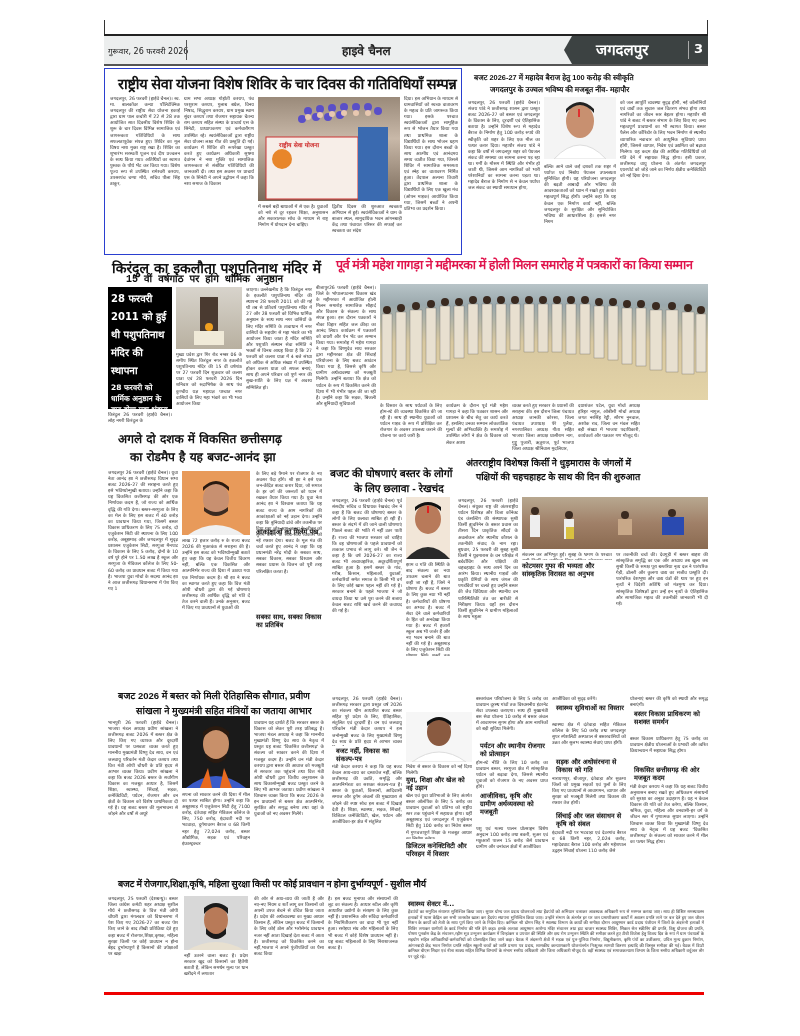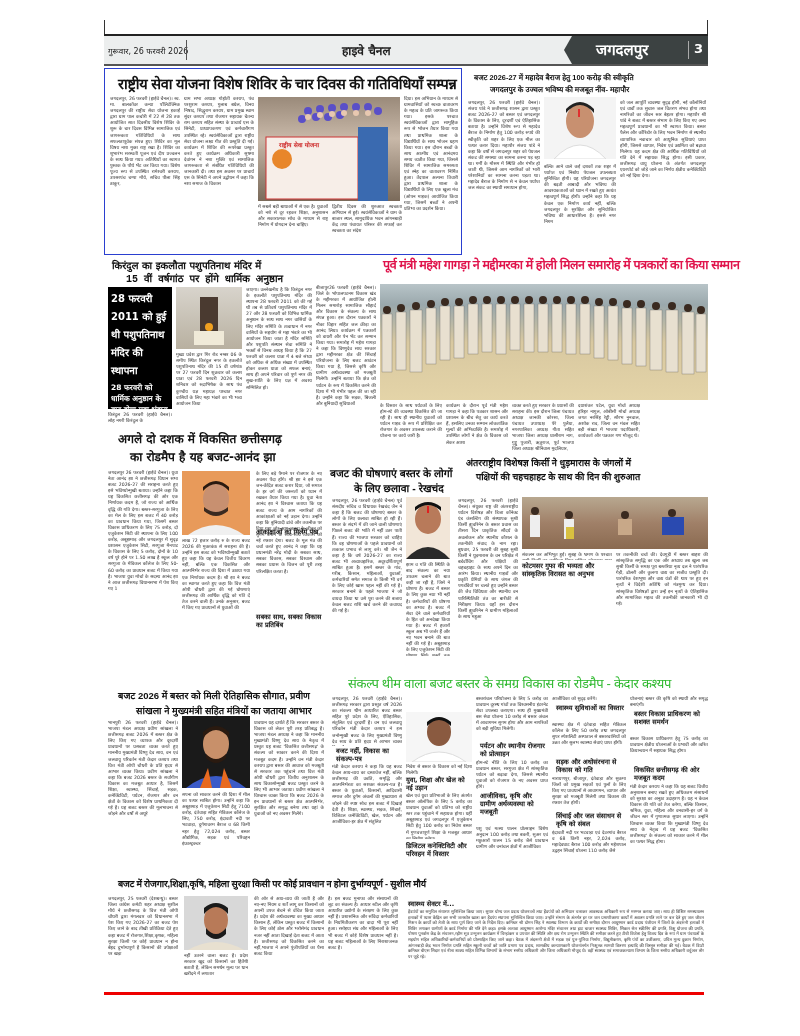--- a/index.html
+++ b/index.html
@@ -87,38 +87,38 @@
     <svg width="72" height="62">
       <ellipse cx="36" cy="24" rx="14" ry="17" fill="#c89070"></ellipse>
       <path d="M22 16 Q36 0 50 16 L50 12 Q36 -2 22 12 Z" fill="#222"></path>
       <rect x="34" y="12" width="2" height="8" fill="#e03030"></rect>
       <path d="M10 62 Q36 34 62 62 Z" fill="#fff" stroke="#ddd"></path>
     </svg>
   </div>
   <div class="txt" style="left:440px;top:164px;width:72px;height:84px;">बल्कि आने वाले कई दशकों तक शहर में पर्याप्त एवं निर्बाध पेयजल उपलब्धता सुनिश्चित होगी। यह परियोजना जगदलपुर की बढ़ती आबादी और भविष्य की आवश्यकताओं को ध्यान में रखते हुए अत्यंत महत्वपूर्ण सिद्ध होगी। उन्होंने कहा कि यह केवल एक निर्माण कार्य नहीं, बल्कि जगदलपुर के सुरक्षित और सुनियोजित भविष्य की आधारशिला है। इससे नगर निगम</div>
   <div class="txt" style="left:516px;top:100px;width:86px;height:148px;">को जल आपूर्ति व्यवस्था सुदृढ़ होगी, नई कॉलोनियों एवं वार्डों तक सुचारु जल वितरण संभव होगा तथा नागरिकों का जीवन स्तर बेहतर होगा। महापौर श्री पांडे ने बजट में बस्तर संभाग के लिए किए गए अन्य महत्वपूर्ण प्रावधानों का भी स्वागत किया। बस्तर पैलेस और कॉरिडोर के लिए भवन निर्माण से स्थानीय व्यापारिक नवाचार को आधुनिक सुविधाएं प्राप्त होंगी, जिससे व्यापार, निवेश एवं उद्यमिता को बढ़ावा मिलेगा। यह कदम क्षेत्र की आर्थिक गतिविधियों को गति देने में सहायक सिद्ध होगा। इसी प्रकार, छत्तीसगढ़ वायु योजना के अंतर्गत जगदलपुर एयरपोर्ट को जोड़े जाने का निर्णय क्षेत्रीय कनेक्टिविटी को नई दिशा देगा।</div>
 
-  <div class="hl" style="left:8px;top:258px;font-size:10px;font-family:'DejaVu Sans',sans-serif;">किरंदुल का इकलौता पशुपतिनाथ मंदिर  में</div>
+  <div class="hl" style="left:8px;top:258px;font-size:14px;font-family:'DejaVu Sans',sans-serif;">किरंदुल का इकलौता पशुपतिनाथ मंदिर  में</div>
   <div class="hl" style="left:22px;top:271px;font-size:10px;font-family:Liberation Mono, monospace;">15 वीं वर्षगांठ पर होंगे धार्मिक अनुष्ठान</div>
   <div class="black-bar" style="left:4px;top:287px;width:64px;height:122px;padding:3px;">
     <div style="font-size:10px;line-height:18px;font-weight:bold;">28 फरवरी 2011 को हुई थी पशुपतिनाथ मंदिर की स्थापना</div>
     <div style="font-size:7.5px;line-height:11px;font-weight:bold;margin-top:2px;">28 फरवरी को धार्मिक अनुष्ठान के बाद होगा महा भंडारा</div>
   </div>
   <div class="txt" style="left:4px;top:412px;width:64px;height:14px;">किरंदुल 26 फरवरी (हाईवे चैनल)। लोह नगरी किरंदुल के</div>
   <div class="photo" style="left:72px;top:287px;width:66px;height:62px;background:linear-gradient(180deg,#d8d4cc,#b8b0a0);">
     <svg width="66" height="62">
       <rect x="24" y="10" width="18" height="36" fill="#4a3a30"></rect>
       <rect x="18" y="44" width="30" height="14" fill="#f0ead8"></rect>
       <circle cx="33" cy="40" r="4" fill="#f0a020"></circle>
     </svg>
   </div>
   <div class="txt" style="left:72px;top:352px;width:66px;height:74px;">मुख्य प्रवेश द्वार गिर रोड नम्बर 06 के समीप स्थित किरंदुल नगर के इकलौते पशुपतिनाथ मंदिर की 15 वीं वर्षगांठ पर 27 फरवरी दिन शुक्रवार को कलश यात्रा एवं 28 फरवरी 2026 दिन शनिवार को रुद्राभिषेक के साथ पंच कुण्डीय यज्ञ महायज्ञ पश्चात नगर वासियों के लिए महा भंडारे का भी भव्य आयोजन किया</div>
   <div class="txt" style="left:142px;top:287px;width:66px;height:140px;">जाएगा। उल्लेखनीय है कि किरंदुल नगर के इकलौते पशुपतिनाथ मंदिर की स्थापना 28 फरवरी 2011 को की गई थी तब से प्रतिवर्ष पशुपतिनाथ मंदिर में 27 और 28 फरवरी को विभिन्न धार्मिक अनुष्ठान के साथ साथ नगर वासियों के लिए मंदिर समिति के तत्वाधान में नगर वासियों के सहयोग से महा भंडारे का भी आयोजन किया जाता है मंदिर समिति और पशुपति संस्थान सेवा समिति ने भक्तों से विनम्र आग्रह किया है कि 27 फरवरी को कलश यात्रा में 4 बजे संध्या को अधिक से अधिक संख्या में उपस्थित होकर कलश यात्रा को सफल बनाएं, साथ ही अपने परिवार को पूर्ण नगर की सुख-शांति के लिए यज्ञ में अवश्य सम्मिलित हो।</div>
 
-  <div class="hl" style="left:232px;top:256px;font-size:12.5px;color:#e0144c;letter-spacing:-0.4px;margin-left:47px;">पूर्व मंत्री महेश गागड़ा ने मद्दीमरका में होली मिलन समारोह में पत्रकारों का किया सम्मान</div>
+  <div class="hl" style="left:232px;top:256px;font-size:12.5px;color:#e0144c;letter-spacing:-0.4px;">पूर्व मंत्री महेश गागड़ा ने मद्दीमरका में होली मिलन समारोह में पत्रकारों का किया सम्मान</div>
   <div class="txt" style="left:212px;top:285px;width:60px;height:142px;">बीजापुर26 फरवरी (हाईवे चैनल)। जिले के भोपालपटनम विकास खंड के मद्दीमरका में आयोजित होली मिलन समारोह सामाजिक सौहार्द और विकास के संकल्प के साथ संपन्न हुआ। इस दौरान पत्रकारों ने नौका विहार सहित जल क्रीड़ा का आनंद लिया। कार्यक्रम में पत्रकारों को डायरी और पेन भेंट कर सम्मान किया गया। समारोह में महेश गागड़ा ने कहा कि विष्णुदेव साय सरकार द्वारा मद्दीमरका क्षेत्र की सिंचाई परियोजना के लिए बजट आवंटन किया गया है, जिससे कृषि और ग्रामीण अर्थव्यवस्था को मजबूती मिलेगी। उन्होंने बताया कि क्षेत्र को पर्यटन के रूप में विकसित करने की दिशा में भी गंभीर पहल की जा रही है। उन्होंने कहा कि सड़क, बिजली और बुनियादी सुविधाओं</div>
   <div class="photo" style="left:276px;top:284px;width:328px;height:116px;background:linear-gradient(180deg,#b8c4c8 0%,#9aa8ac 18%,#d8c8a0 50%,#e4d4a8 100%);">
     <svg width="328" height="116">
       <g fill="#e8e0d0" stroke="#555" stroke-width="0.3">
         <rect x="2" y="30" width="10" height="58"></rect>
           <rect x="16" y="28" width="10" height="58"></rect>
           <rect x="30" y="26" width="12" height="62"></rect>
           <rect x="46" y="24" width="10" height="56"></rect>
           <rect x="60" y="22" width="10" height="54"></rect>
           <rect x="74" y="22" width="10" height="52"></rect>
@@ -240,21 +240,20 @@
       <path d="M21 22 Q34 6 47 22 L47 16 Q34 4 21 16 Z" fill="#2a1a10"></path>
       <path d="M24 38 Q34 48 44 38 L44 42 Q34 52 24 42 Z" fill="#2a1a10"></path>
       <path d="M4 72 Q34 48 64 72 Z" fill="#3a5ac8"></path>
       <path d="M18 72 L26 52 L30 72 Z" fill="#e86a20"></path>
       <path d="M50 72 L42 52 L38 72 Z" fill="#e86a20"></path>
     </svg>
   </div>
   <div class="txt" style="left:78px;top:792px;width:68px;height:64px;">सपना को साकार करने की दिशा में मील का पत्थर साबित होगा। उन्होंने कहा कि अबूझमाड़ में एजुकेशन सिटी हेतु 7100 करोड़, दंतेवाड़ा सहित मेडिकल कॉलेज के लिए, 750 करोड़, इंद्रावती नदी पर भटवाड़ा, दुर्गगावरम बैराज व 68 किमी नहर हेतु 72,024 करोड़, बस्तर औद्योगिक, सड़क एवं परिवहन इंफ्रास्ट्रक्चर</div>
   <div class="txt" style="left:150px;top:720px;width:70px;height:136px;">प्रावधान यह दर्शाते हैं कि सरकार बस्तर के विकास को लेकर पूरी तरह प्रतिबद्ध है। भाजपा मंडल अध्यक्ष ने कहा कि माननीय मुख्यमंत्री विष्णु देव साय के नेतृत्व में प्रस्तुत यह बजट 'विकसित छत्तीसगढ़' के संकल्प को साकार करने की दिशा में मजबूत कदम है। उन्होंने वन मंत्री केदार कश्यप द्वारा बस्तर की आवाज को मजबूती से सरकार तक पहुंचाने तथा वित्त मंत्री ओपी चौधरी द्वारा वित्तीय अनुशासन के साथ विकासोन्मुखी बजट प्रस्तुत करने के लिए भी आभार जताया। प्रवीण सांखला ने विश्वास व्यक्त किया कि बजट 2026 के इन प्रावधानों से बस्तर क्षेत्र आत्मनिर्भर, सुरक्षित और समृद्ध बनेगा तथा यहां के युवाओं को नए अवसर मिलेंगे।</div>
 
-  <div class="hl" style="left:244px;top:674px;font-size:13px;color:#2db82d;font-weight:normal;letter-spacing:-0.3px;">संकल्प थीम वाला बजट बस्तर के समग्र विकास का रोडमैप - केदार कश्यप</div>
   <div class="txt" style="left:228px;top:696px;width:70px;height:50px;">जगदलपुर, 26 फरवरी (हाईवे चैनल)। छत्तीसगढ़ सरकार द्वारा प्रस्तुत वर्ष 2026 का संकल्प थीम आधारित बजट बस्तर सहित पूरे प्रदेश के लिए, ऐतिहासिक, संतुलित एवं दूरदर्शी है। वन एवं जलवायु परिवर्तन मंत्री केदार कश्यप ने इस जनोन्मुखी बजट के लिए मुख्यमंत्री विष्णु देव साय के प्रति हृदय से आभार व्यक्त किया है।</div>
   <div class="sub" style="left:232px;top:747px;width:66px;">बजट नहीं, विकास का संकल्प-पत्र</div>
   <div class="txt" style="left:228px;top:764px;width:70px;height:92px;">मंत्री केदार कश्यप ने कहा कि यह बजट केवल आय-व्यय का दस्तावेज नहीं, बल्कि छत्तीसगढ़ की उन्नति, समृद्धि और आत्मनिर्भरता का सशक्त संकल्प-पत्र है। बस्तर के युवाओं, किसानों, आदिवासी समाज और दुर्गम अंचलों की मुख्यधारा से जोड़ने की स्पष्ट सोच इस बजट में दिखाई देती है। शिक्षा, स्वास्थ्य, सड़क, सिंचाई, डिजिटल कनेक्टिविटी, खेल, पर्यटन और आजीविका-हर क्षेत्र में संतुलित</div>
   <div class="photo" style="left:302px;top:712px;width:66px;height:50px;background:#f6f6f6;">
     <svg width="66" height="50">
       <ellipse cx="33" cy="20" rx="12" ry="14" fill="#8a5a40"></ellipse>
       <path d="M21 14 Q33 2 45 14 L45 10 Q33 0 21 10 Z" fill="#111"></path>
       <path d="M6 50 Q33 30 60 50 Z" fill="#fff" stroke="#ddd"></path>
     </svg>
   </div>

